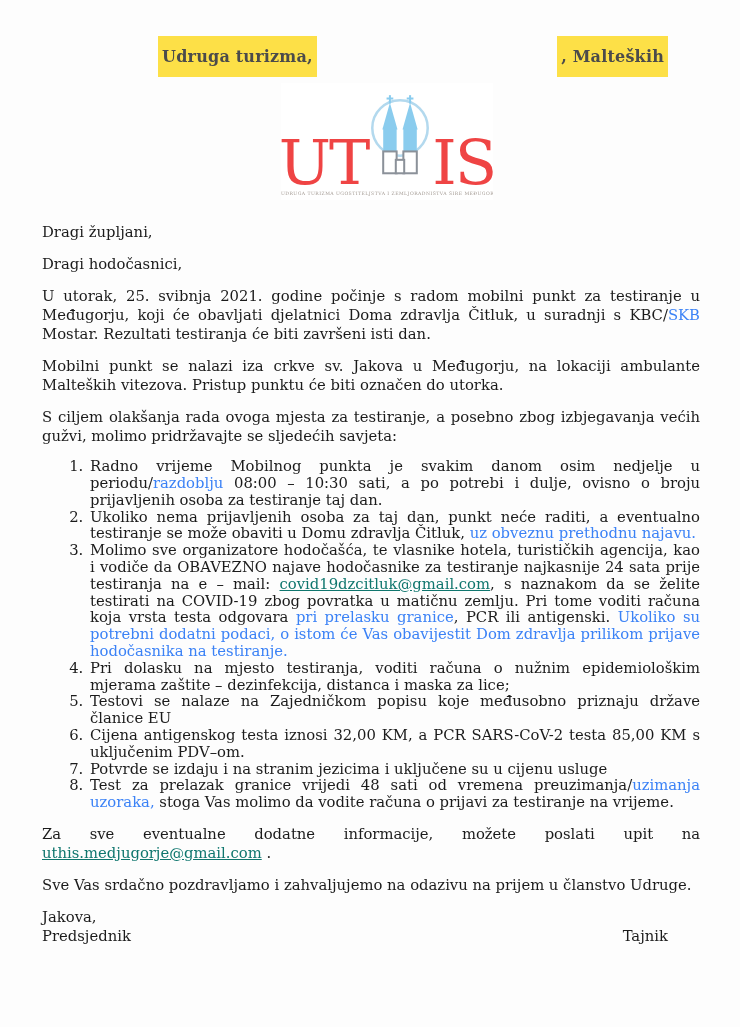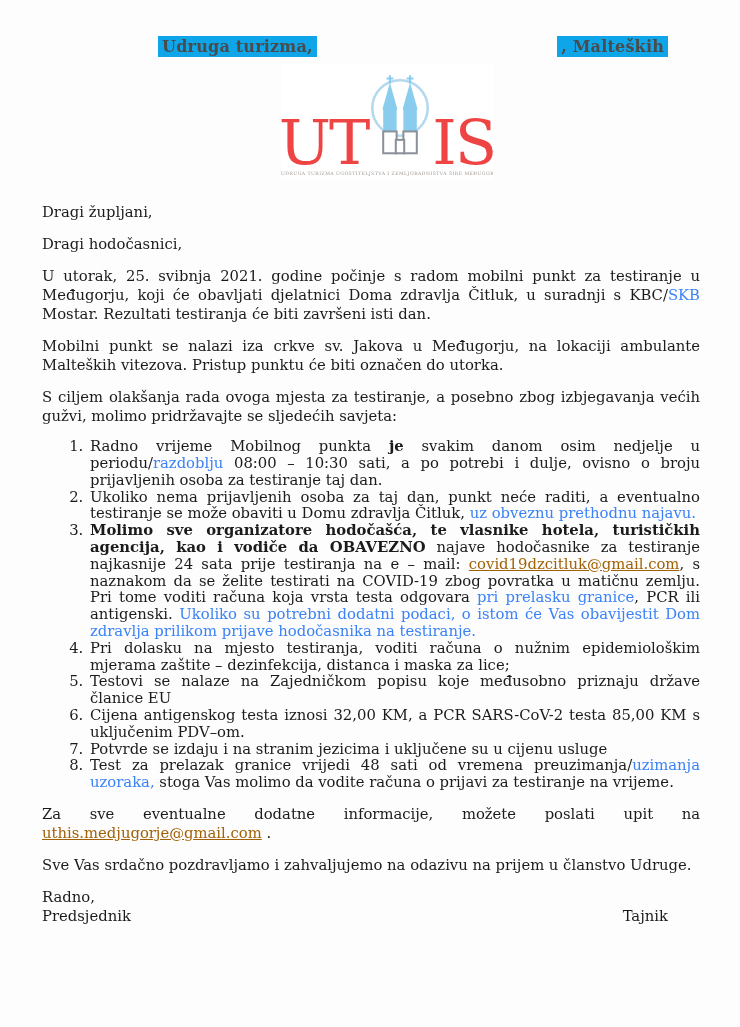--- a/index.html
+++ b/index.html
@@ -13,23 +13,23 @@
     overflow:hidden;
     font-family:"DejaVu Serif","Liberation Serif",serif;
     color:#1b1b1b;
   }
   
   .letterhead{
     display:flex;justify-content:space-between;align-items:flex-start;
     padding-left:116px;padding-right:32px;
   }
   .hl{
-    background:#0ea5e9;color:#4b4b4b;
+    background:#fde047;color:#4b4b4b;
     font-weight:700;font-size:16px;line-height:1.2;
-    padding:1px 4px;letter-spacing:.2px;
+    padding:11px 4px;letter-spacing:.2px;
     white-space:nowrap;
   }
   
   .logo-wrap{
     width:212px;margin:6px auto 0 auto;
     transform:translateX(16px);
     background:#ffffff;
     text-align:center;
     padding:2px 0 4px 0;
   }
@@ -56,22 +56,22 @@
     margin:0 0 13px 0;
     padding-left:46px;
     line-height:16.8px;
   }
   ol.advice li{
     text-align:justify;
     padding-left:2px;
     margin:0;
   }
   .seg-red{color:#3b82f6;}
-  .seg-bold{font-weight:700;}
-  a.seg-link{color:#a16207;text-decoration:underline;cursor:pointer;}
+  .seg-bold{font-weight:400;}
+  a.seg-link{color:#0f766e;text-decoration:underline;cursor:pointer;}
   
   .sig{margin-top:4px;font-size:14.8px;line-height:19px;}
   .sig-row{display:flex;justify-content:space-between;}
   .sig-row .right{margin-right:32px;}
 </style>
 </head>
 <body>
 
 <div class="page">
 
@@ -123,21 +123,21 @@
       <li><span>Cijena antigenskog testa iznosi 32,00 KM, a PCR SARS-CoV-2 testa 85,00 KM s uključenim PDV–om.</span></li>
       <li><span>Potvrde se izdaju i na stranim jezicima i uključene su u cijenu usluge</span></li>
       <li><span>Test za prelazak granice vrijedi 48 sati od vremena preuzimanja/</span><span class="seg-red">uzimanja uzoraka,</span><span> stoga Vas molimo da vodite računa o prijavi za testiranje na vrijeme.</span></li>
     </ol>
 
     <p><span>Za sve eventualne dodatne informacije, možete poslati upit na </span><a class="seg-link">uthis.medjugorje@gmail.com</a><span> .</span></p>
     <p>Sve Vas srdačno pozdravljamo i zahvaljujemo na odazivu na prijem u članstvo Udruge.</p>
 
     <div class="sig">
       <div class="sig-row">
-        <span>Radno,</span>
+        <span>Jakova,</span>
         <span class="right"></span>
       </div>
       <div class="sig-row">
         <span>Predsjednik</span>
         <span class="right">Tajnik</span>
       </div>
     </div>
   </div>
 
 </div>

